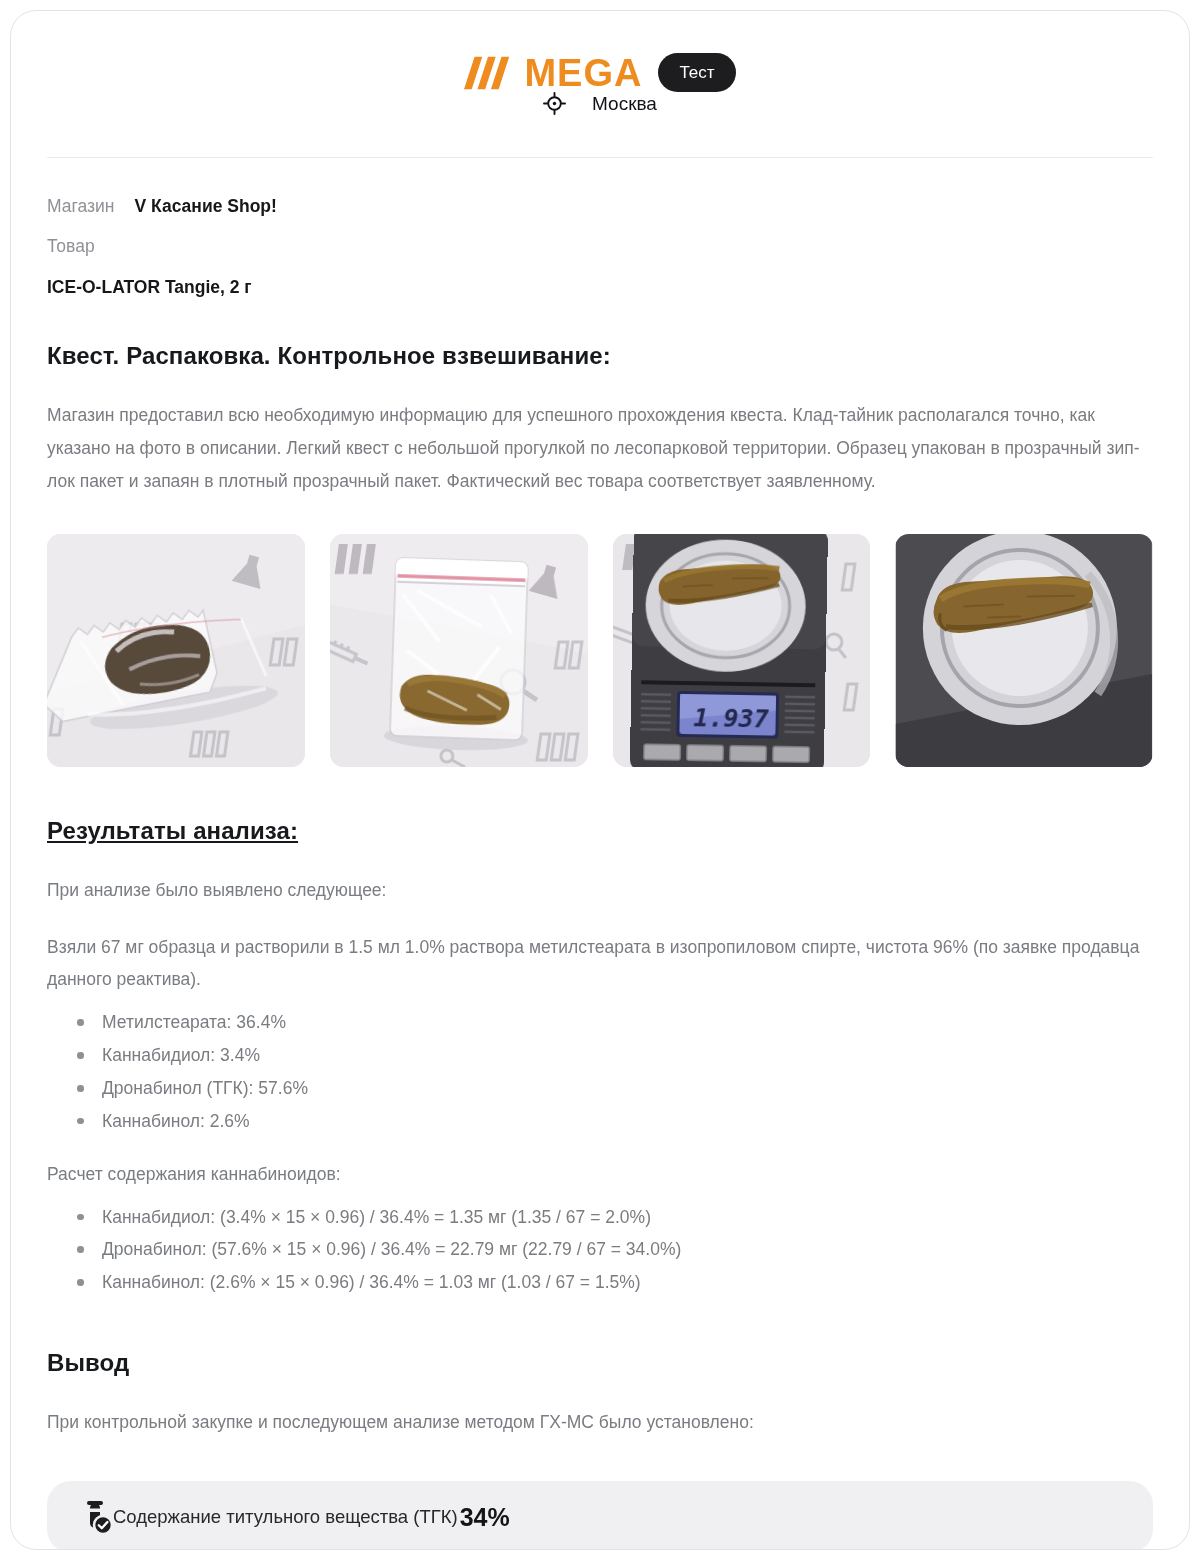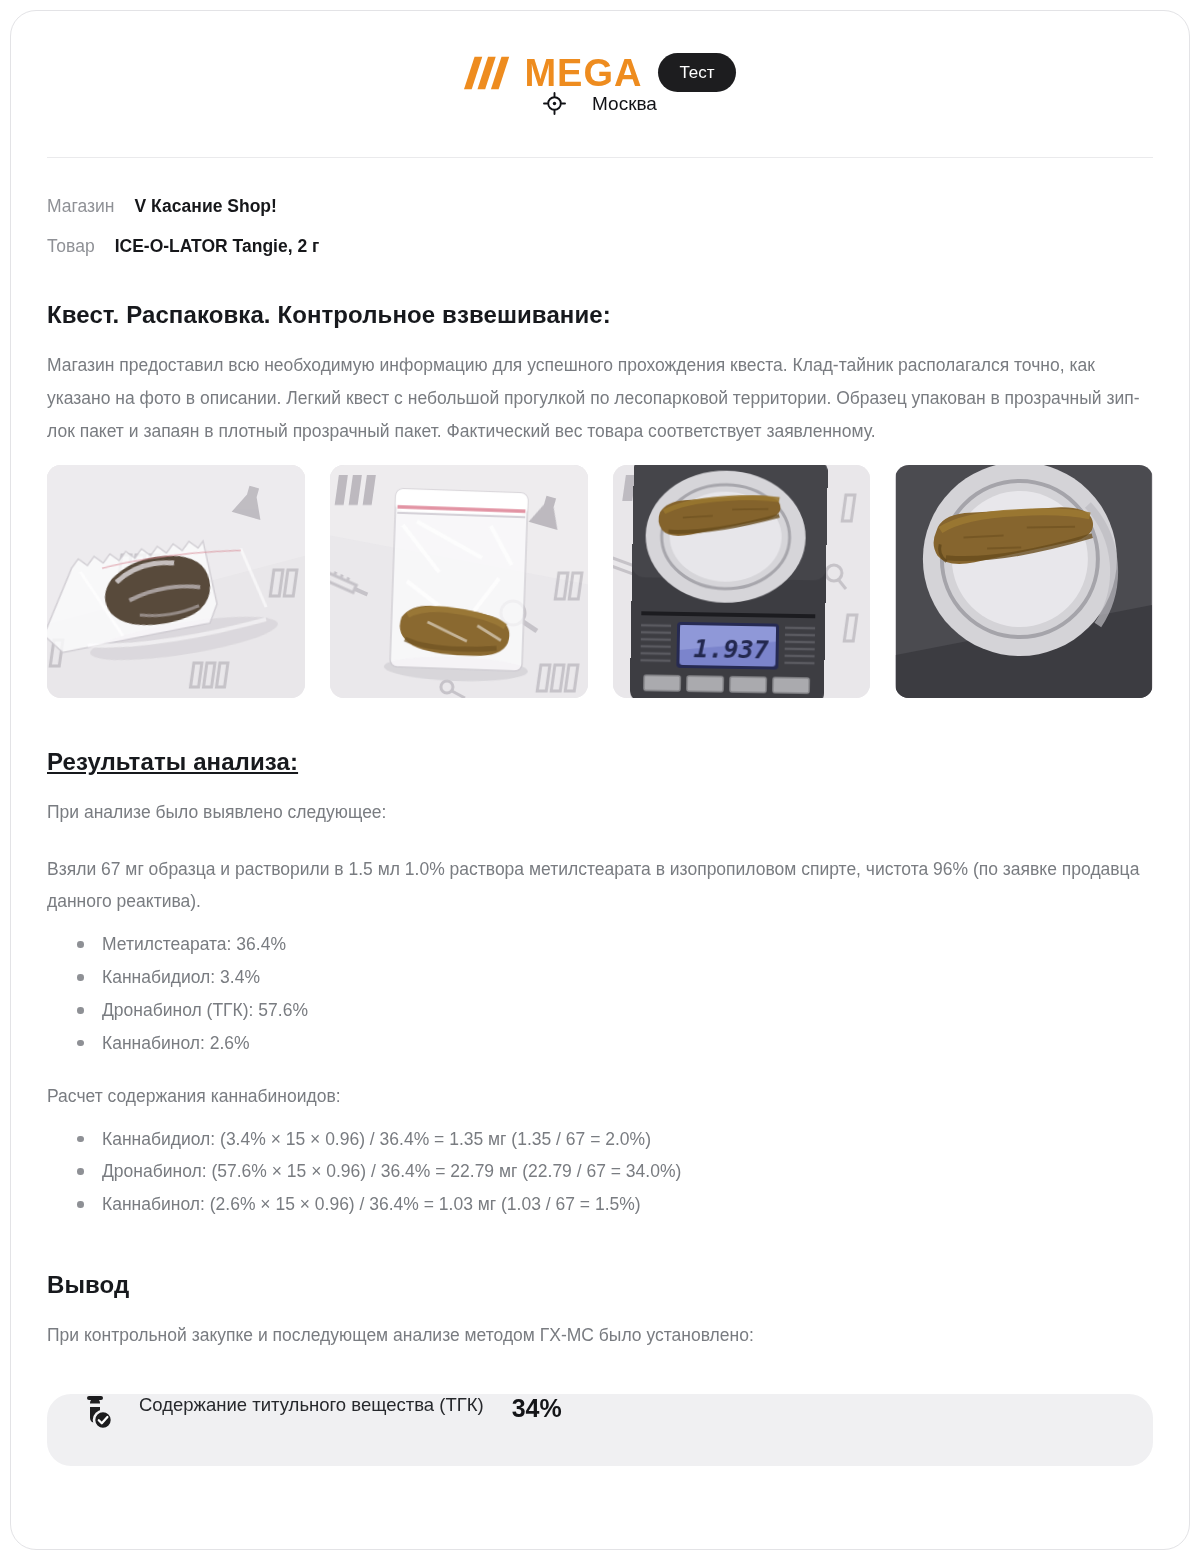--- a/index.html
+++ b/index.html
@@ -25,54 +25,54 @@
     background: #1d1d1f; color: #ffffff; font-size: 17px; line-height: 1;
     padding: 11px 21px; border-radius: 999px; font-weight: 500;
   }
   .location { display: flex; align-items: center; gap: 26px; font-size: 19px; color: #111216; cursor: pointer; }
 
   .divider { border: none; border-top: 1px solid #eaeaec; margin-top: 42px; }
 
   
   .meta { margin-top: 38px; }
   .meta-row { display: flex; align-items: baseline; gap: 20px; font-size: 17.5px; }
-  .meta-row + .meta-row { margin-top: 19px; }
+  .meta-row + .meta-row { margin-top: 19px; flex-direction: column; }
   .meta-label { color: #8f9196; }
   .meta-value { color: #16171a; font-weight: 700; }
 
   
   h2 { font-size: 24px; font-weight: 700; color: #17191d; letter-spacing: 0.1px; }
   .h-quest { margin-top: 44px; }
   .h-results { margin-top: 50px; text-decoration: underline; }
   .h-conclusion { margin-top: 54px; }
-  p.body { margin-top: 20px; font-size: 17.5px; line-height: 1.88; color: #797c81; }
+  p.body { margin-top: 29px; font-size: 17.5px; line-height: 1.88; color: #797c81; }
   p.body.tight { margin-top: 24px; }
 
   ul.dots { list-style: none; margin-top: 14px; padding-left: 30px; }
   ul.dots li {
     position: relative; padding-left: 25px; font-size: 17.5px; line-height: 1.42;
     color: #797c81; margin-top: 8px;
   }
   ul.dots li::before {
     content: ""; position: absolute; left: 0; top: 9px;
     width: 6.5px; height: 6.5px; border-radius: 50%; background: #8e9095;
   }
 
   
-  .photos { margin-top: 17px; display: flex; gap: 25px; }
+  .photos { margin-top: 36px; display: flex; gap: 25px; }
   .photo {
     flex: 1 1 0; height: 233px; border-radius: 14px; overflow: hidden;
     background: #e9e7ea; cursor: pointer;
   }
   .photo svg { display: block; width: 100%; height: 100%; }
 
   
   .cards { margin-top: 42px; }
   .card {
-    display: flex; align-items: flex-start; gap: 26px;
+    display: flex; align-items: center; 
     background: #f0f0f2; border-radius: 24px;
     height: 72px; padding: 0 30px; margin-top: 14px;
   }
   .card-label { font-size: 18.5px; color: #26282c; }
   .card-value { font-size: 25px; font-weight: 800; color: #141518; margin-left: 2px; }
   .card-icon { flex: none; display: flex; }
 </style>
 </head>
 <body>
 

